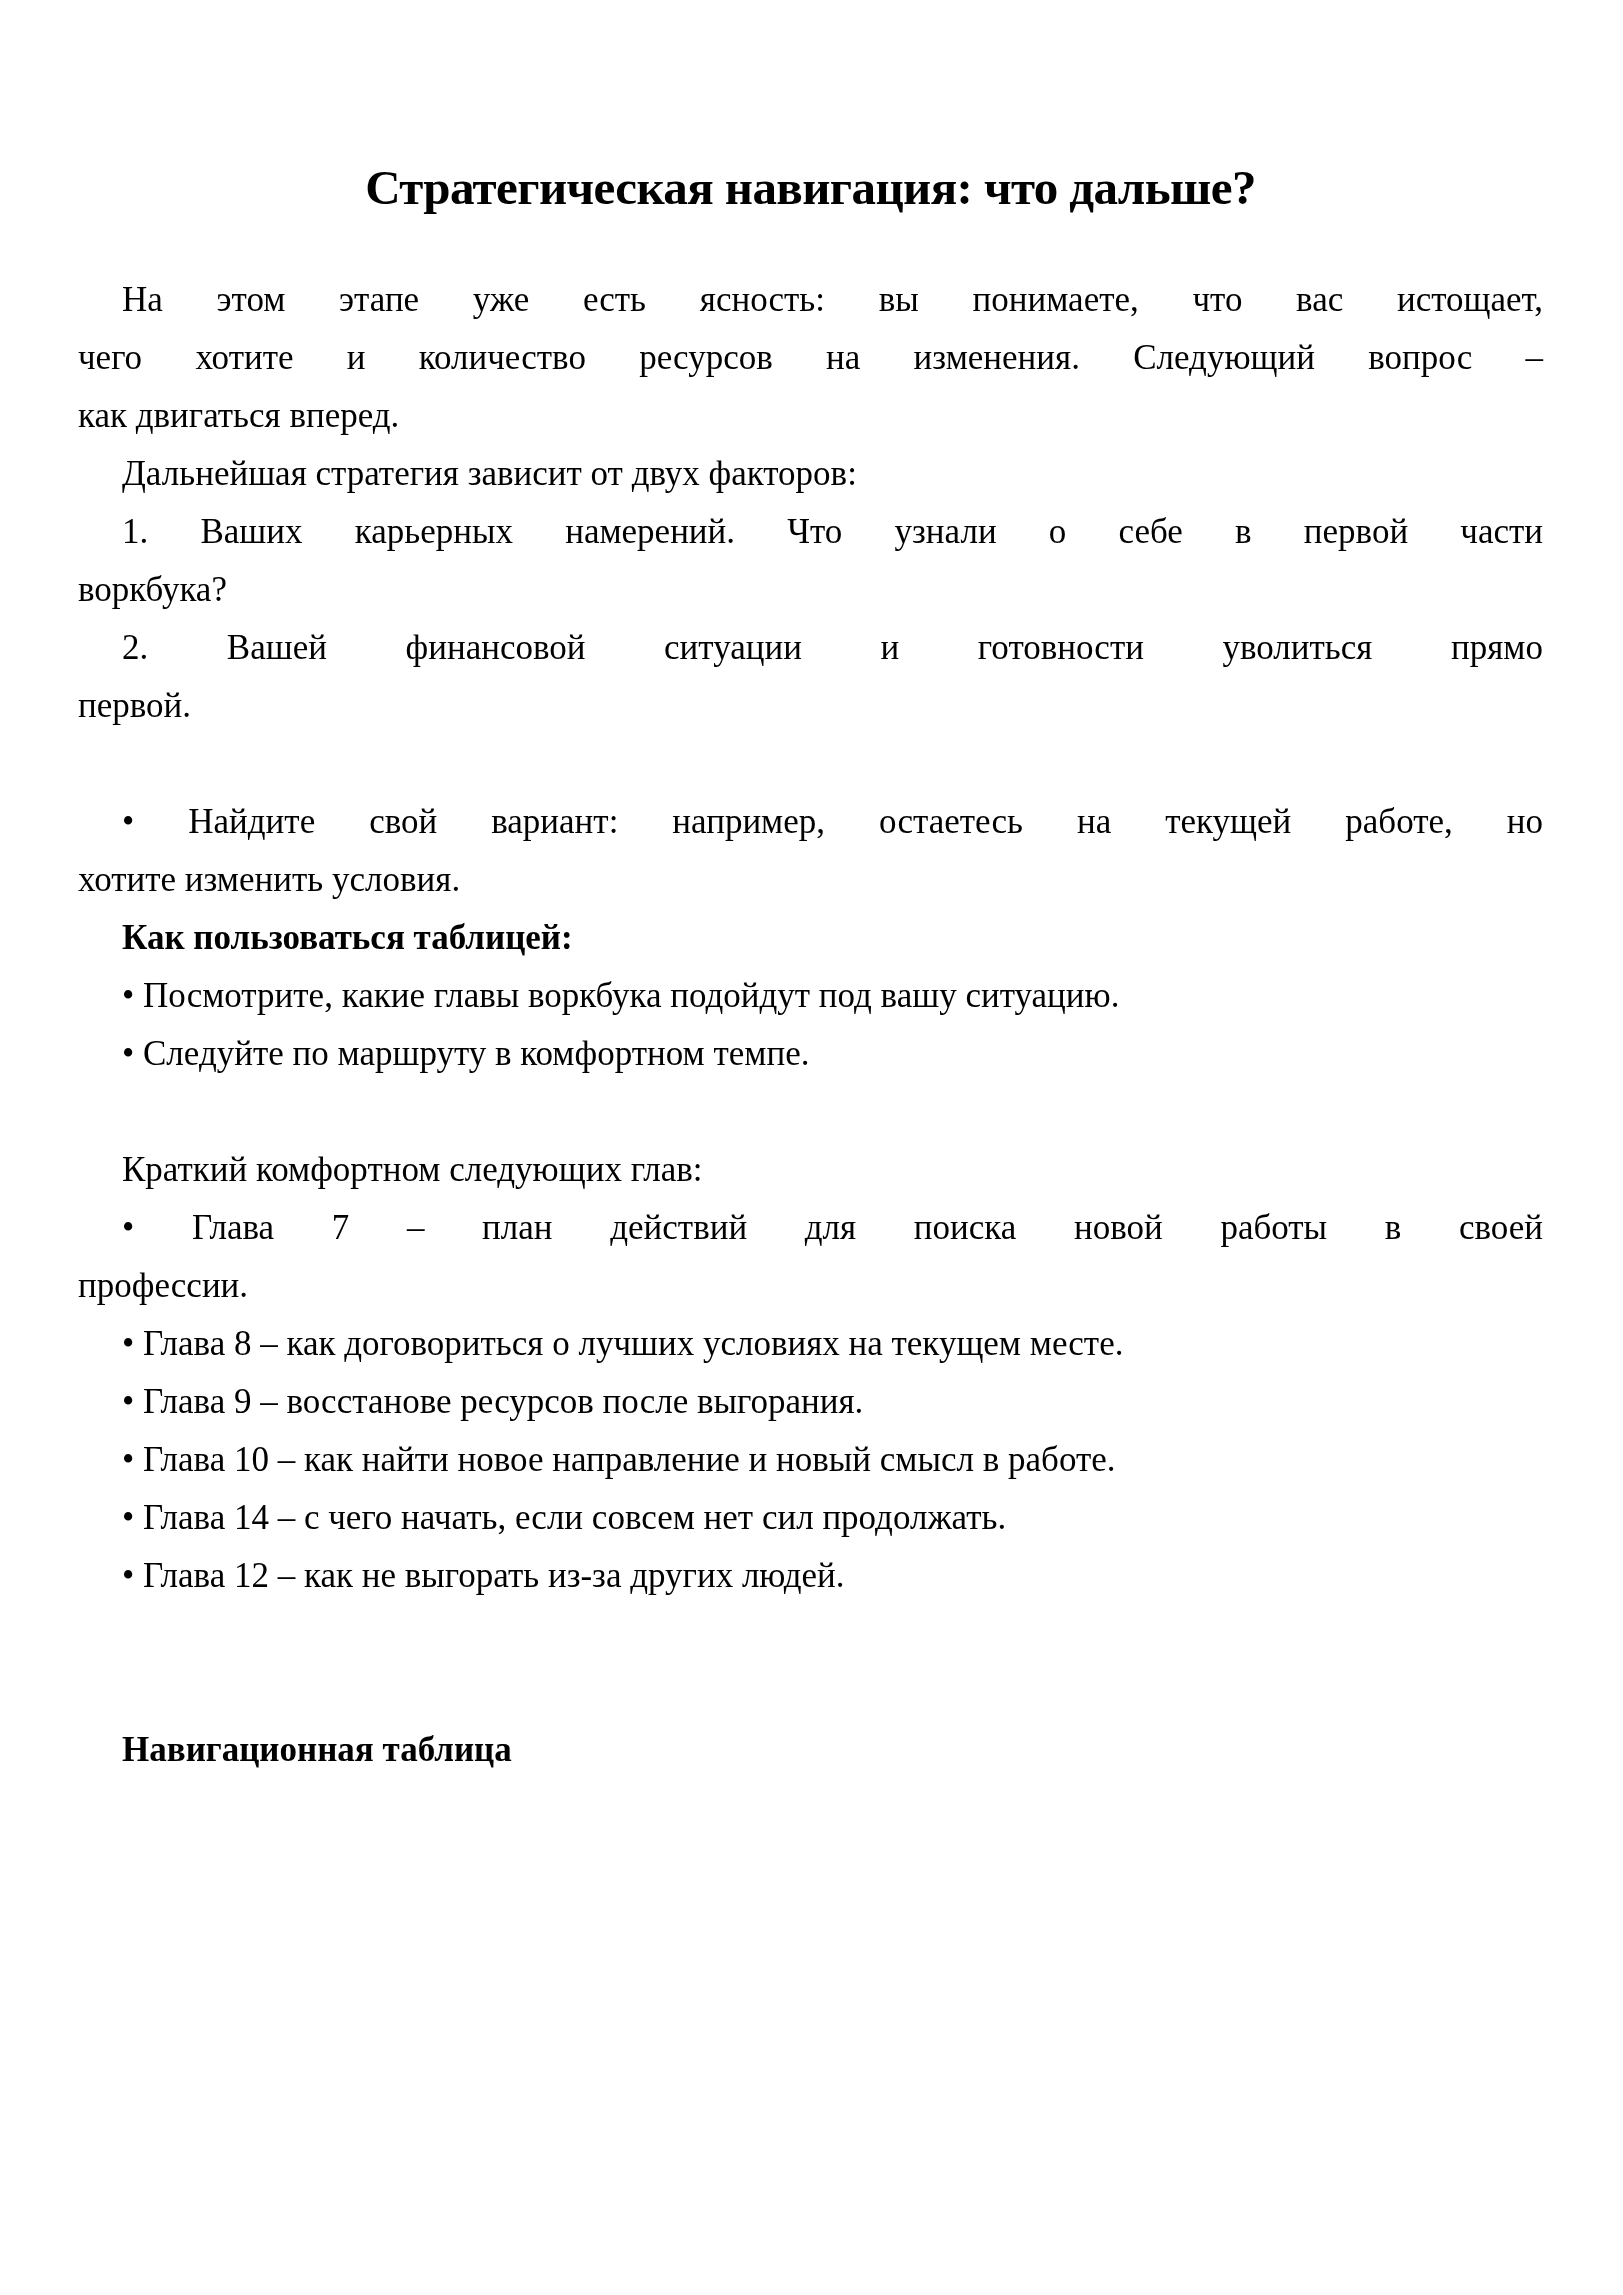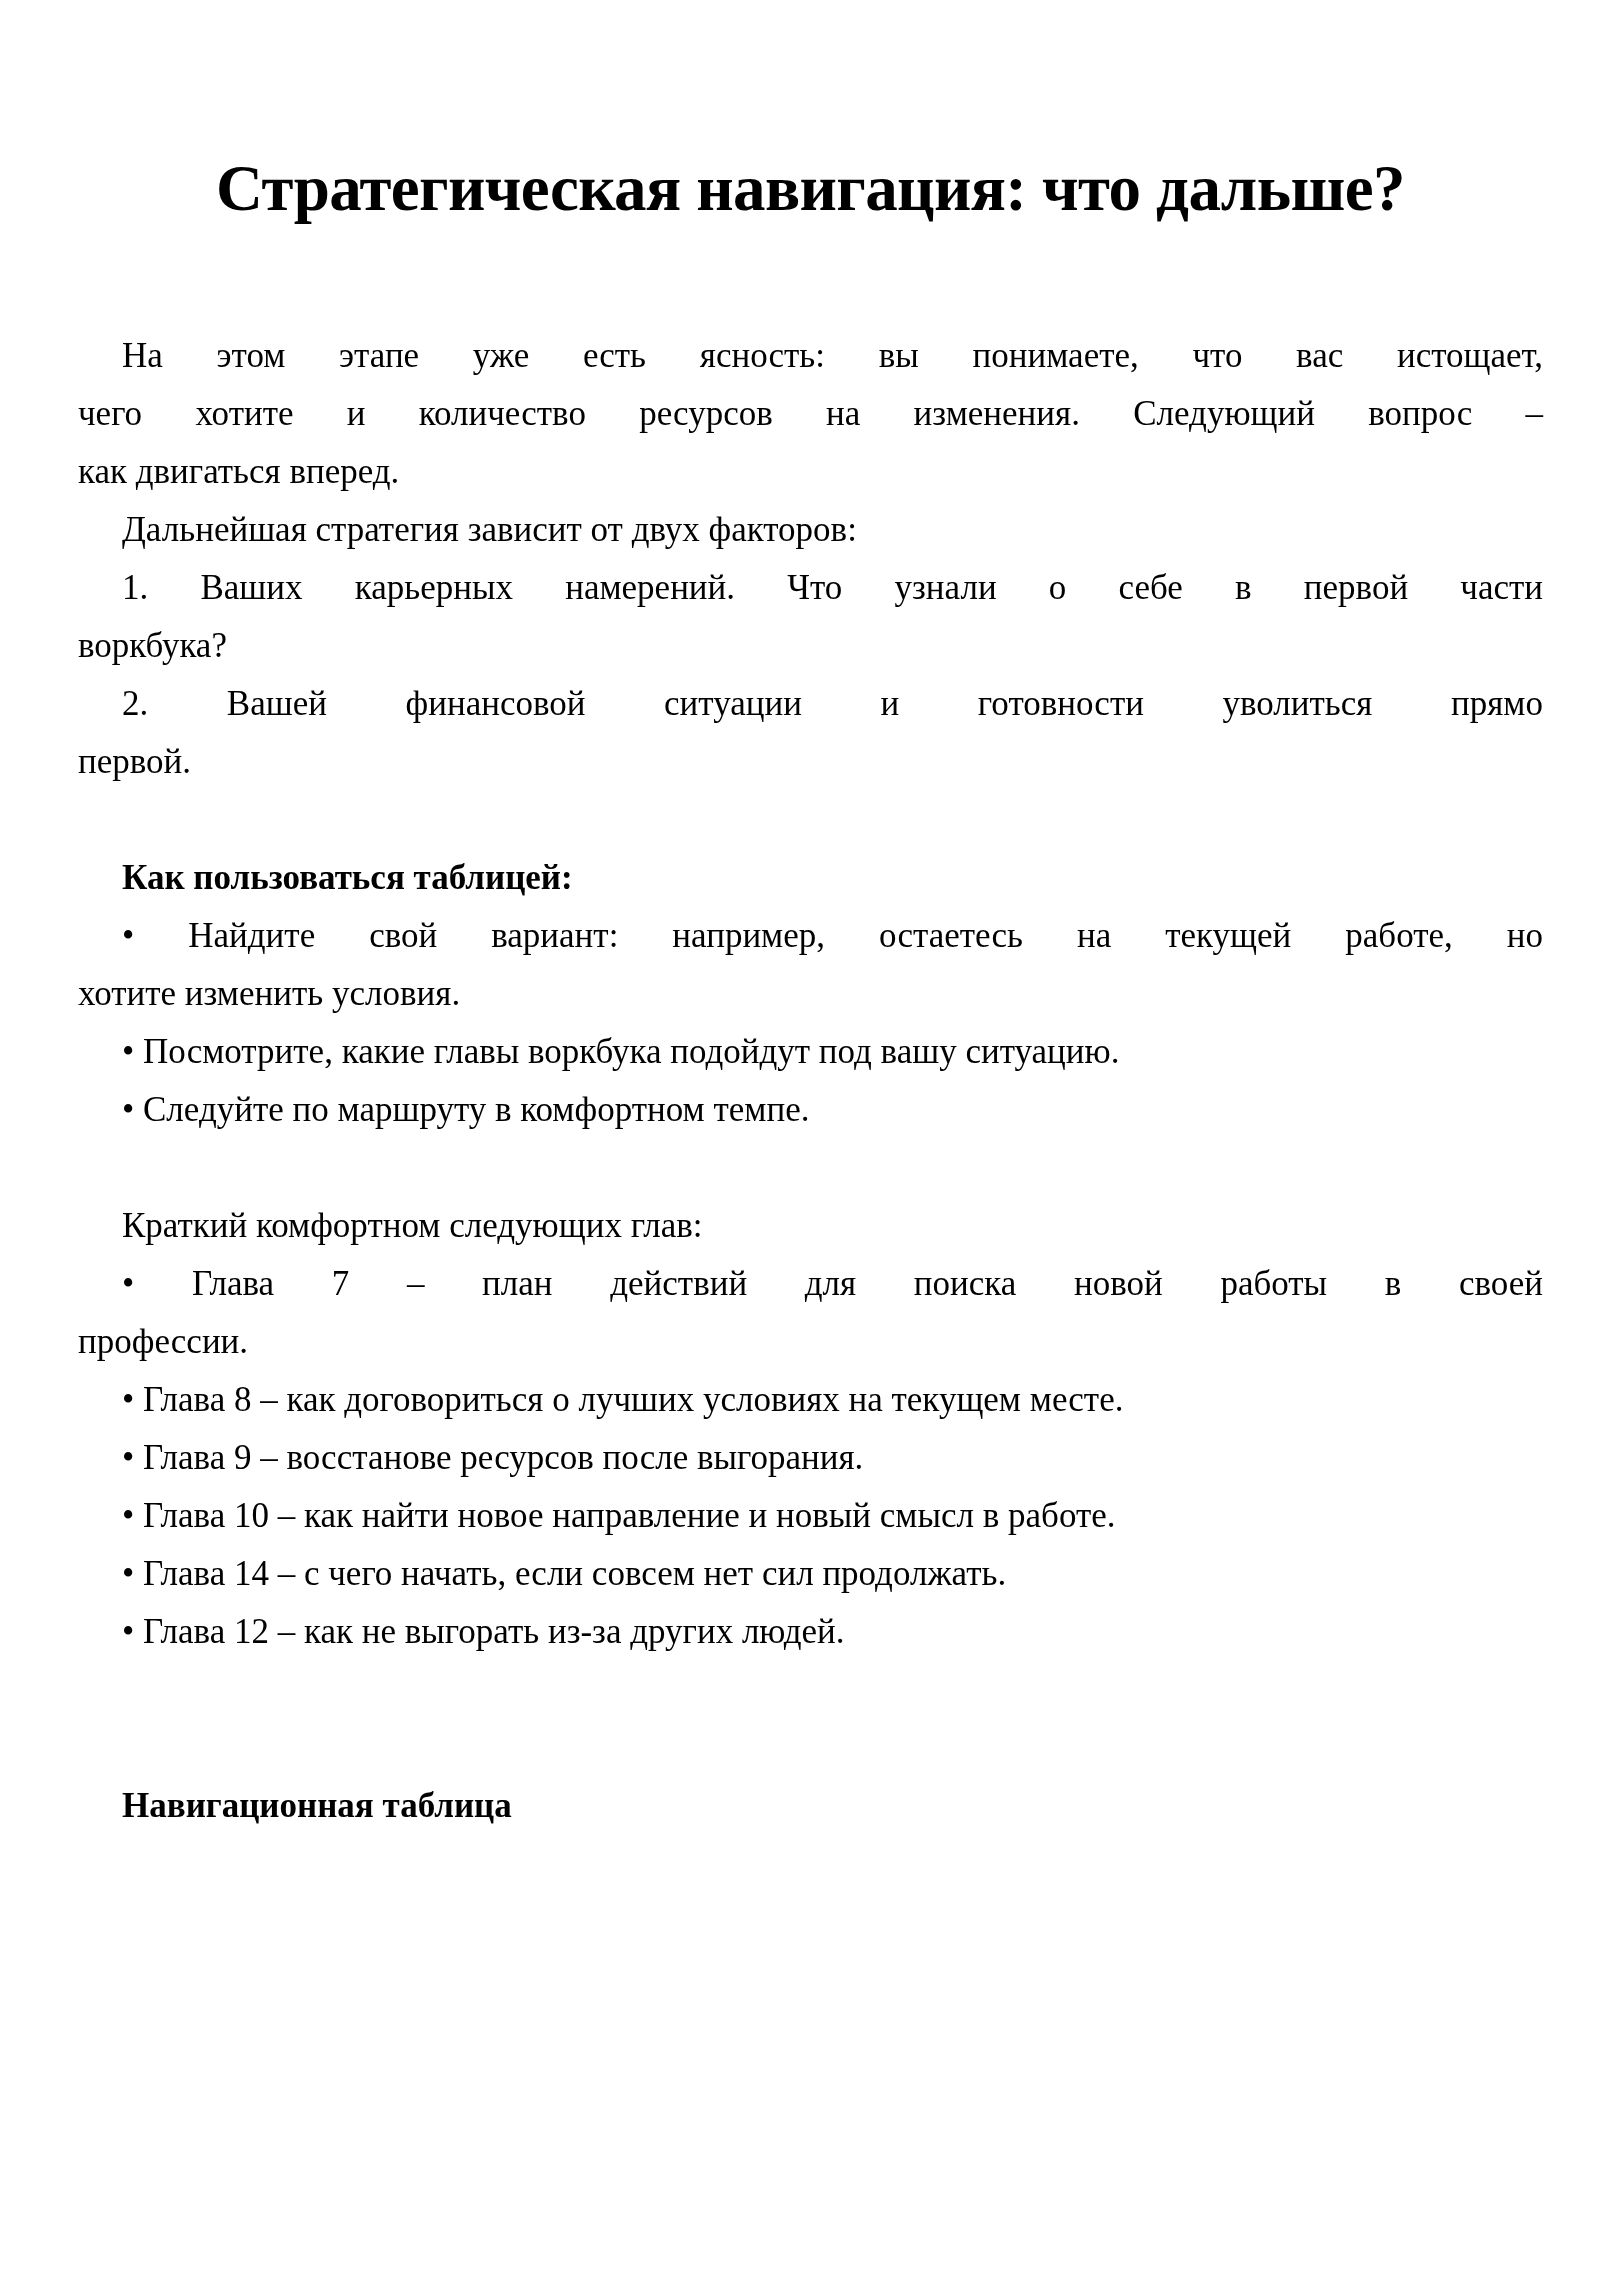--- a/index.html
+++ b/index.html
@@ -12,22 +12,22 @@
     width: 1623px;
     height: 2295px;
     background: #ffffff;
     color: #000000;
     box-sizing: border-box;
     padding: 144px 80px 0 78px;
     overflow: hidden;
     font-family: "Liberation Serif", "DejaVu Serif", serif;
   }
   .doc-title {
-    margin: 0 0 95px 0;
-    font-size: 65px;
+    margin: 0 0 39px 0;
+    font-size: 49px;
     line-height: 88px;
     font-weight: bold;
     text-align: center;
     letter-spacing: -0.6px;
     white-space: nowrap;
   }
   .doc-body {
     font-size: 35px;
     line-height: 58px;
   }
@@ -66,26 +66,26 @@
       </div>
       <div class="block paragraph">
         <div class="line first stretch">1. Ваших карьерных намерений. Что узнали о себе в первой части</div>
         <div class="line">воркбука?</div>
       </div>
       <div class="block paragraph">
         <div class="line first stretch">2. Вашей финансовой ситуации и готовности уволиться прямо</div>
         <div class="line">первой.</div>
       </div>
       <div class="spacer"></div>
-      <div class="block heading">
-        <div class="line first">Как пользоваться таблицей:</div>
-      </div>
       <div class="block paragraph">
         <div class="line first stretch">• Найдите свой вариант: например, остаетесь на текущей работе, но</div>
         <div class="line">хотите изменить условия.</div>
+      </div>
+      <div class="block heading">
+        <div class="line first">Как пользоваться таблицей:</div>
       </div>
       <div class="block paragraph">
         <div class="line first">• Посмотрите, какие главы воркбука подойдут под вашу ситуацию.</div>
       </div>
       <div class="block paragraph">
         <div class="line first">• Следуйте по маршруту в комфортном темпе.</div>
       </div>
       <div class="spacer"></div>
       <div class="block paragraph">
         <div class="line first">Краткий комфортном следующих глав:</div>

